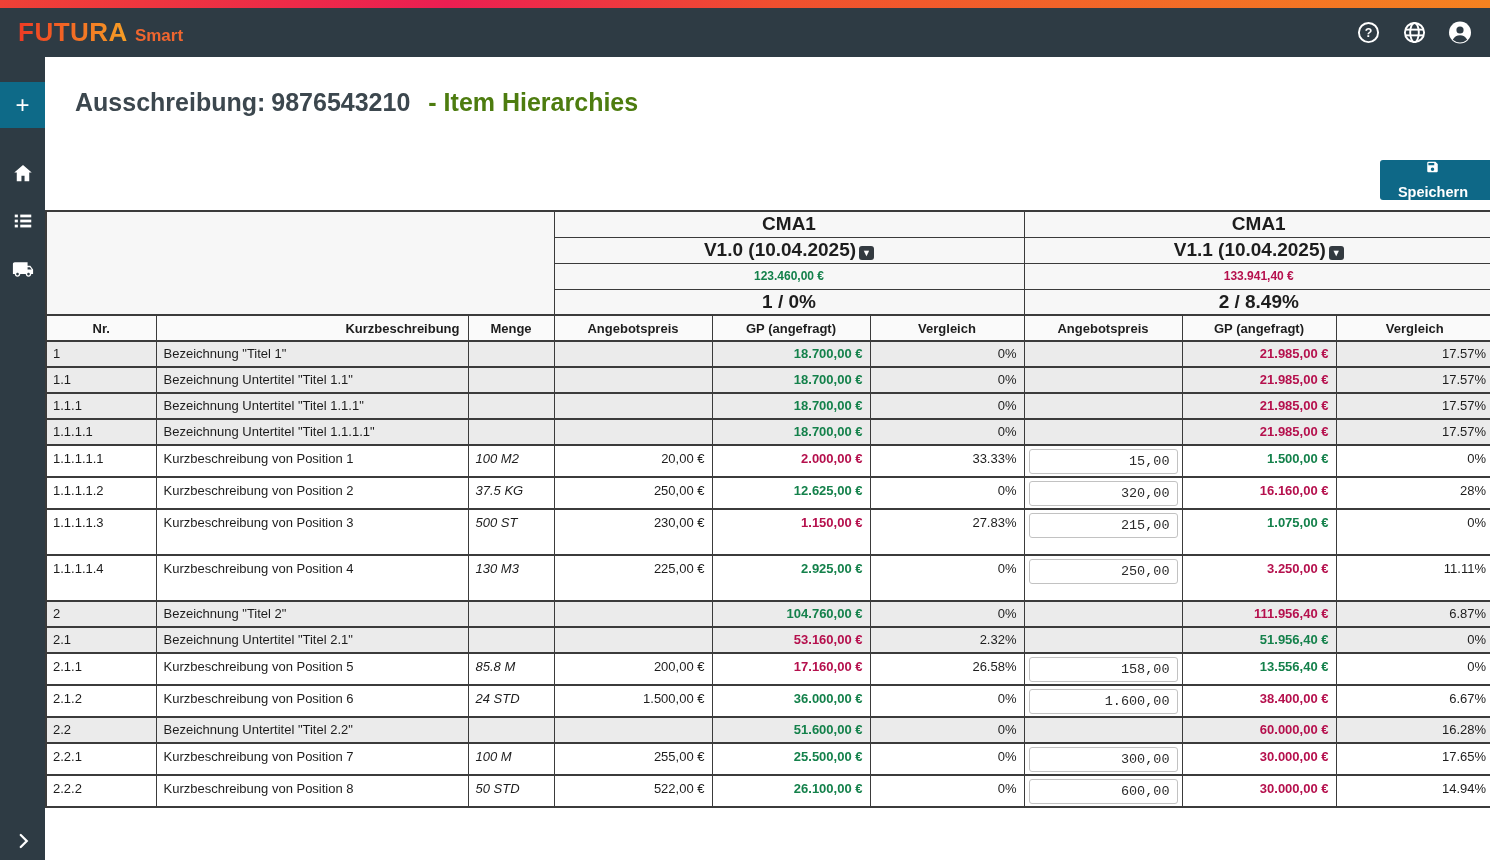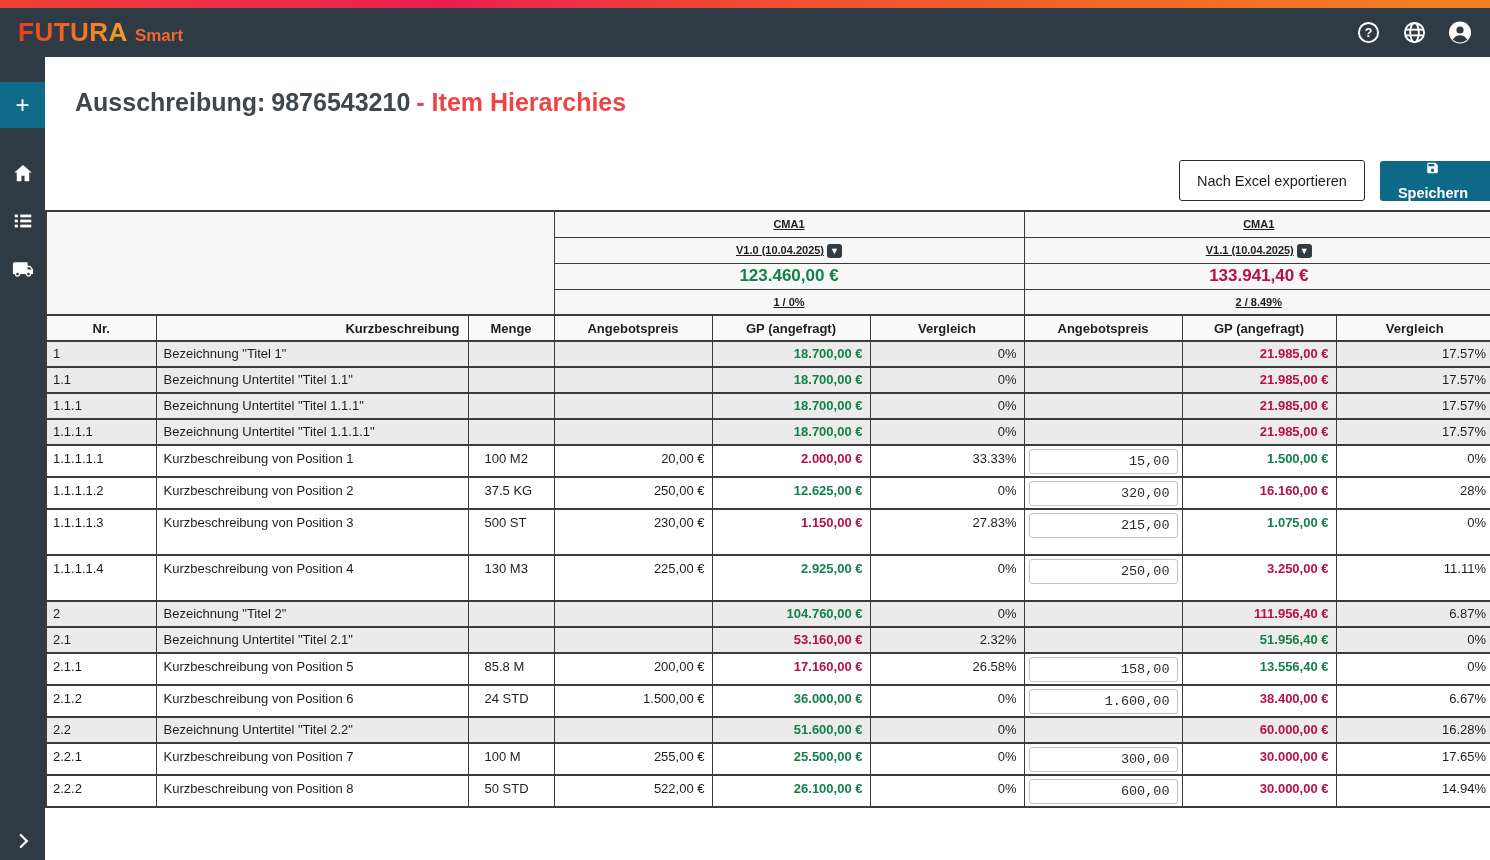--- a/index.html
+++ b/index.html
@@ -23,21 +23,21 @@
   .side-plus { margin-top:25px; width:45px; height:46px; background:#0e6a88; color:#fff;
     font-size:24px; display:flex; align-items:center; justify-content:center; cursor:pointer; }
   .side-icons { display:flex; flex-direction:column; align-items:center; gap:26px; margin-top:34px; }
   .sicon { width:22px; height:22px; cursor:pointer; display:flex; align-items:center; justify-content:center; }
   .side-expand { position:absolute; bottom:10px; left:0; width:45px; display:flex; justify-content:center; cursor:pointer; }
 
   
   .main { position:absolute; top:57px; left:45px; width:1445px; height:803px; background:#fff; }
   .page-title { position:absolute; top:31px; left:30px; font-size:25px; color:#3c474e; font-weight:bold; }
   .page-title .tnum { margin-left:6px; }
-  .page-title .tsuf { color:#ef4444; margin-left:6px; }
+  .page-title .tsuf { color:#4d7c0f; margin-left:18px; }
 
   .toolbar { position:absolute; top:103px; right:0; display:flex; align-items:center; }
   .view-select { height:38px; border:1px solid #c9c9c9; border-radius:3px; background:#fff;
     display:flex; align-items:center; padding:0 14px; gap:26px; cursor:pointer; margin-right:17px; }
   .view-select .vs-label { font-size:14px; font-weight:bold; color:#2b2b2b; }
   .vs-caret { font-size:11px; color:#444; }
   .btn-export { height:41px; border:1px solid #2b2b2b; border-radius:3px; background:#fff;
     font-size:14.5px; color:#1d1d1d; padding:0 17px; cursor:pointer; margin-right:15px; }
   .btn-save { height:40px; border:none; border-radius:3px 0 0 3px; background:#0e6887; color:#fff;
     font-size:14.5px; font-weight:bold; padding:0 22px 0 18px; display:flex; align-items:center; gap:10px; cursor:pointer;flex-direction:column; }
@@ -54,31 +54,31 @@
   table { border:2px solid #3b3b3b; }
   tbody tr td { border-top:2px solid #3b3b3b; }
   tr.title { height:26px; }
   tr.title td { background:#ebebeb; }
   tr.pos { height:32px; }
   tr.pos.tall { height:46px; }
   tbody td { vertical-align:top; padding-top:5px; }
   tr.title td { padding-top:4px; }
   td.c-nr { padding-left:6px; }
   td.c-desc { padding-left:7px; }
-  td.c-qty { padding-left:16px; }
+  td.c-qty { padding-left:7px;font-style:italic; }
   td.num { text-align:right; padding-right:7px; }
   td.gp { text-align:right; padding-right:7px; font-weight:bold; }
   .val-green { color:#14814b; }
   .val-red { color:#b5104d; }
   td.c-input { padding:3px 4px 0 4px; }
   td.c-input input { width:100%; height:25px; border:1px solid #c2c2c2; border-radius:3px;
     text-align:right; padding-right:7px; font-size:13.5px; color:#2b2b2b;
     font-family:Liberation Mono, monospace; }
-  .grp-name, .grp-version, .grp-rank { font-weight:bold; font-size:11px;text-decoration:underline; }
-  .grp-total { font-weight:bold; font-size:17px; }
+  .grp-name, .grp-version, .grp-rank { font-weight:bold; font-size:19px; }
+  .grp-total { font-weight:bold; font-size:12px; }
   .ver-caret { display:inline-block; width:15px; height:14px; background:#333a40; border-radius:3px;
     color:#fff; font-size:9px; line-height:14px; text-align:center; vertical-align:middle;
     margin-left:3px; cursor:pointer; }
 </style>
 </head>
 <body>
 
 <div class="topstrip"></div>
 
 <div class="appbar">
@@ -139,21 +139,20 @@
       </svg>
   </div>
 </div>
 
 <div class="main">
   <div class="page-title">
     <span>Ausschreibung:</span><span class="tnum">9876543210</span><span class="tsuf">- Item Hierarchies</span>
   </div>
 
   <div class="toolbar">
-    <button class="btn-export">Nach Excel exportieren</button>
     <button class="btn-save">
       <svg width="17" height="17" viewBox="0 0 24 24" fill="#fff">
           <path d="M17 3H5a2 2 0 0 0-2 2v14a2 2 0 0 0 2 2h14a2 2 0 0 0 2-2V7l-4-4zM12 19a3 3 0 1 1 0-6 3 3 0 0 1 0 6zm3-10H5V5h10v4z"></path>
         </svg>
       <span>Speichern</span>
     </button>
   </div>
 
   <div class="tablewrap">
     <table>

